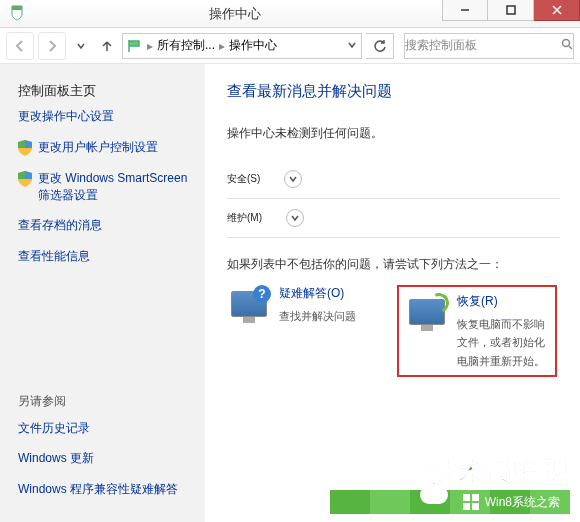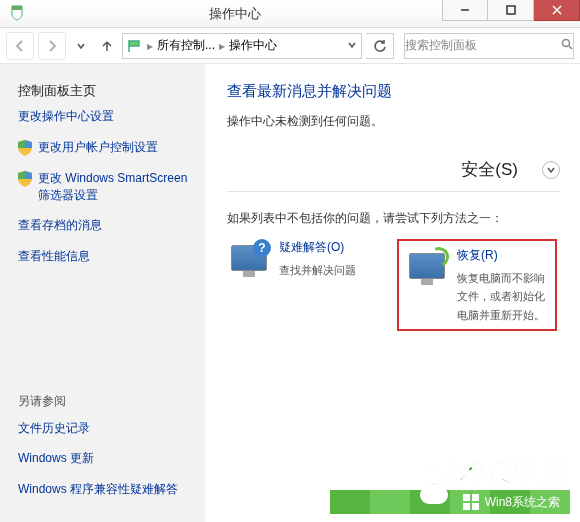--- a/index.html
+++ b/index.html
@@ -32,23 +32,23 @@
 
 .body { display: flex; height: calc(522px - 28px - 36px); }
 .sidebar { width: 205px; background: #f2f2f2; padding: 18px 14px 10px 18px; display: flex; flex-direction: column; }
 .sidebar .hdr { font-size: 13px; color: #1a1a1a; margin-bottom: 8px; }
 .sidebar .link { display: flex; align-items: flex-start; gap: 6px; font-size: 12px; color: #003399; margin-bottom: 14px; cursor: pointer; line-height: 1.4; }
 .sidebar .link .shield { width: 14px; height: 16px; flex-shrink: 0; margin-top: 1px; }
 .sidebar .spacer { flex: 1; }
 .sidebar .see-also { color: #555; font-size: 12px; margin-bottom: 10px; }
 
 .main { flex: 1; padding: 18px 20px 10px 22px; position: relative; }
-.main h2 { font-size: 15px; color: #003399; font-weight: normal; margin-bottom: 12px; }
+.main h2 { font-size: 15px; color: #003399; font-weight: normal; margin-bottom: 24px; }
 .main .sub { font-size: 12px; color: #333; margin-bottom: 18px; }
-.section { border-bottom: 1px solid #e0e0e0; padding: 10px 0; display: flex; align-items: center; justify-content: flex-end; font-size: 17px; color: #222; gap: 24px; }
+.section { border-bottom: 1px solid #e0e0e0; padding: 10px 0; display: flex; align-items: center; justify-content: flex-start; font-size: 10px; color: #222; gap: 24px; }
 .section:first-of-type { border-top: 1px solid #e0e0e0; }
 .chev { width: 18px; height: 18px; border: 1px solid #bbb; border-radius: 50%; display: flex; align-items: center; justify-content: center; }
 .chev svg { width: 10px; height: 10px; }
 .hint { font-size: 12px; color: #333; margin: 18px 0 12px 0; }
 .cards { display: flex; gap: 20px; }
 .card { display: flex; gap: 8px; align-items: flex-start; width: 150px; position: relative; }
 .card.boxed { border: 2px solid #d43030; padding: 6px; width: 160px; }
 .card .icon { width: 44px; height: 44px; flex-shrink: 0; position: relative; }
 .card .icon .monitor { width: 36px; height: 26px; background: linear-gradient(#5a8fc8,#3a6fa8); border: 1px solid #888; border-radius: 2px; position: absolute; left: 4px; top: 6px; }
 .card .icon .stand { width: 12px; height: 6px; background: #aaa; position: absolute; left: 16px; top: 32px; }
@@ -193,20 +193,28 @@
     <div class="sub">操作中心未检测到任何问题。</div>
 
     <div class="section">
       <span>安全(S)</span>
       <span class="chev">
           <svg viewBox="0 0 10 10">
             <path d="M2 3 5 7 8 3" stroke="#555" stroke-width="1.5" fill="none"></path>
           </svg>
         </span>
     </div>
+    <div class="section">
+      <span>维护(M)</span>
+      <span class="chev">
+          <svg viewBox="0 0 10 10">
+            <path d="M2 3 5 7 8 3" stroke="#555" stroke-width="1.5" fill="none"></path>
+          </svg>
+        </span>
+    </div>
 
     <div class="hint">如果列表中不包括你的问题，请尝试下列方法之一：</div>
 
     <div class="cards">
       <div class="card">
         <div class="icon">
           <div class="monitor"></div>
             <div class="stand"></div>
             <div class="question">?</div>
         </div>

